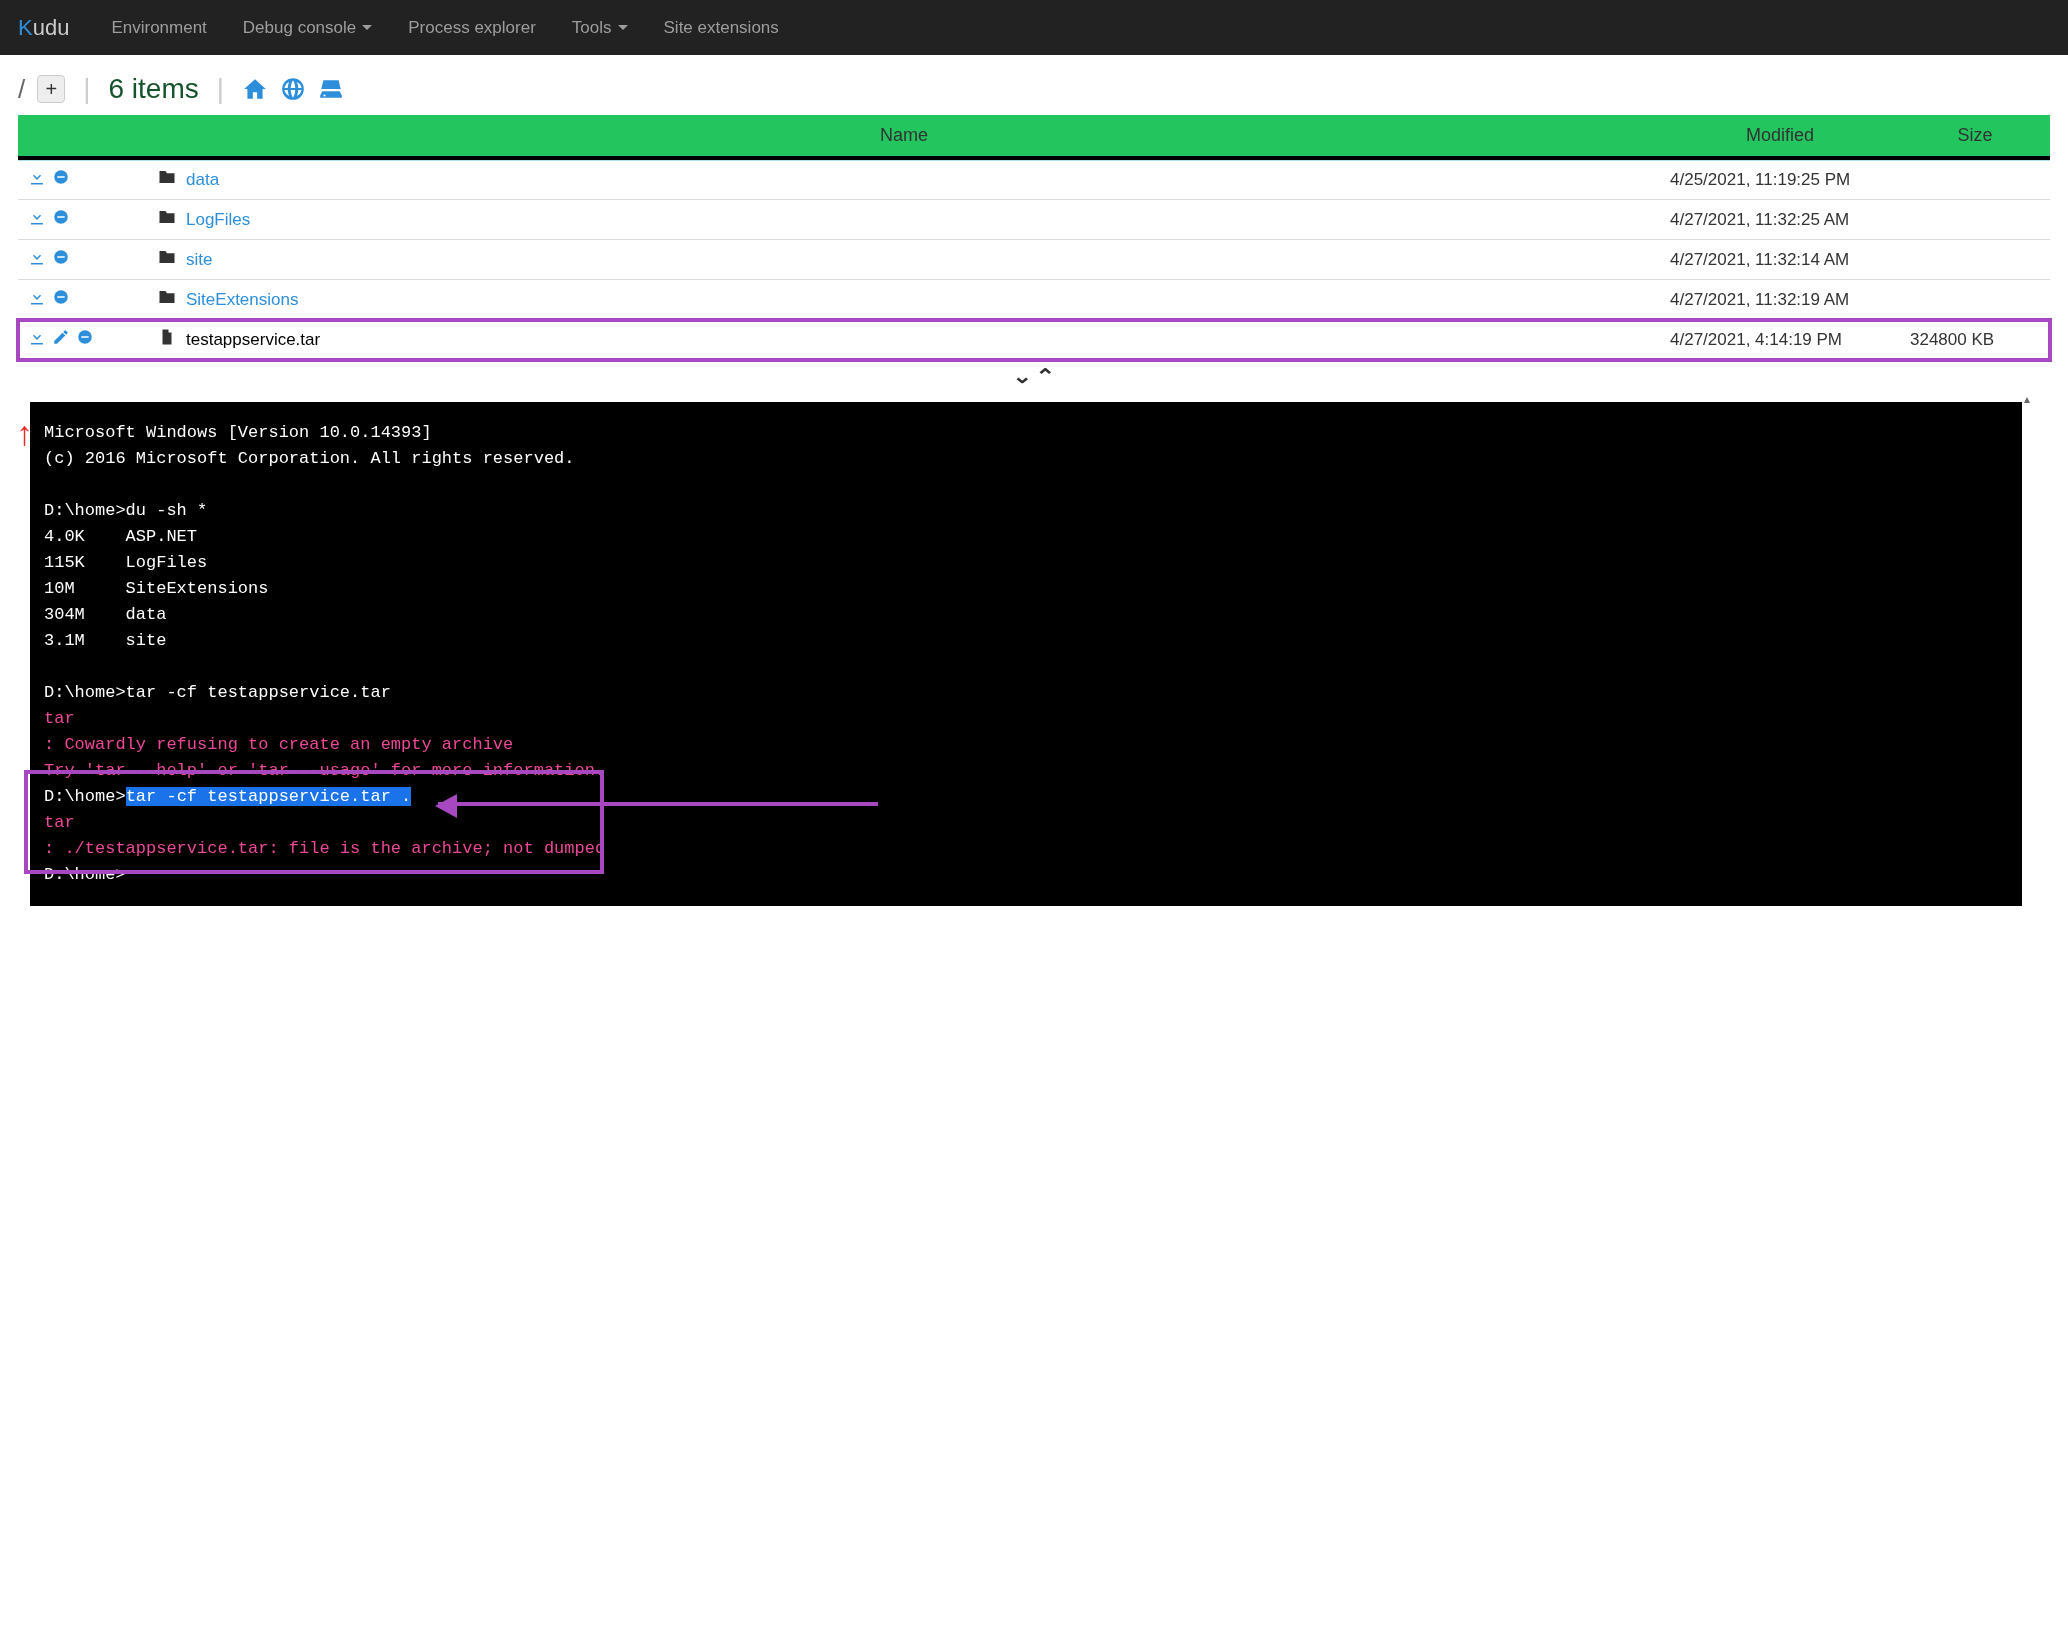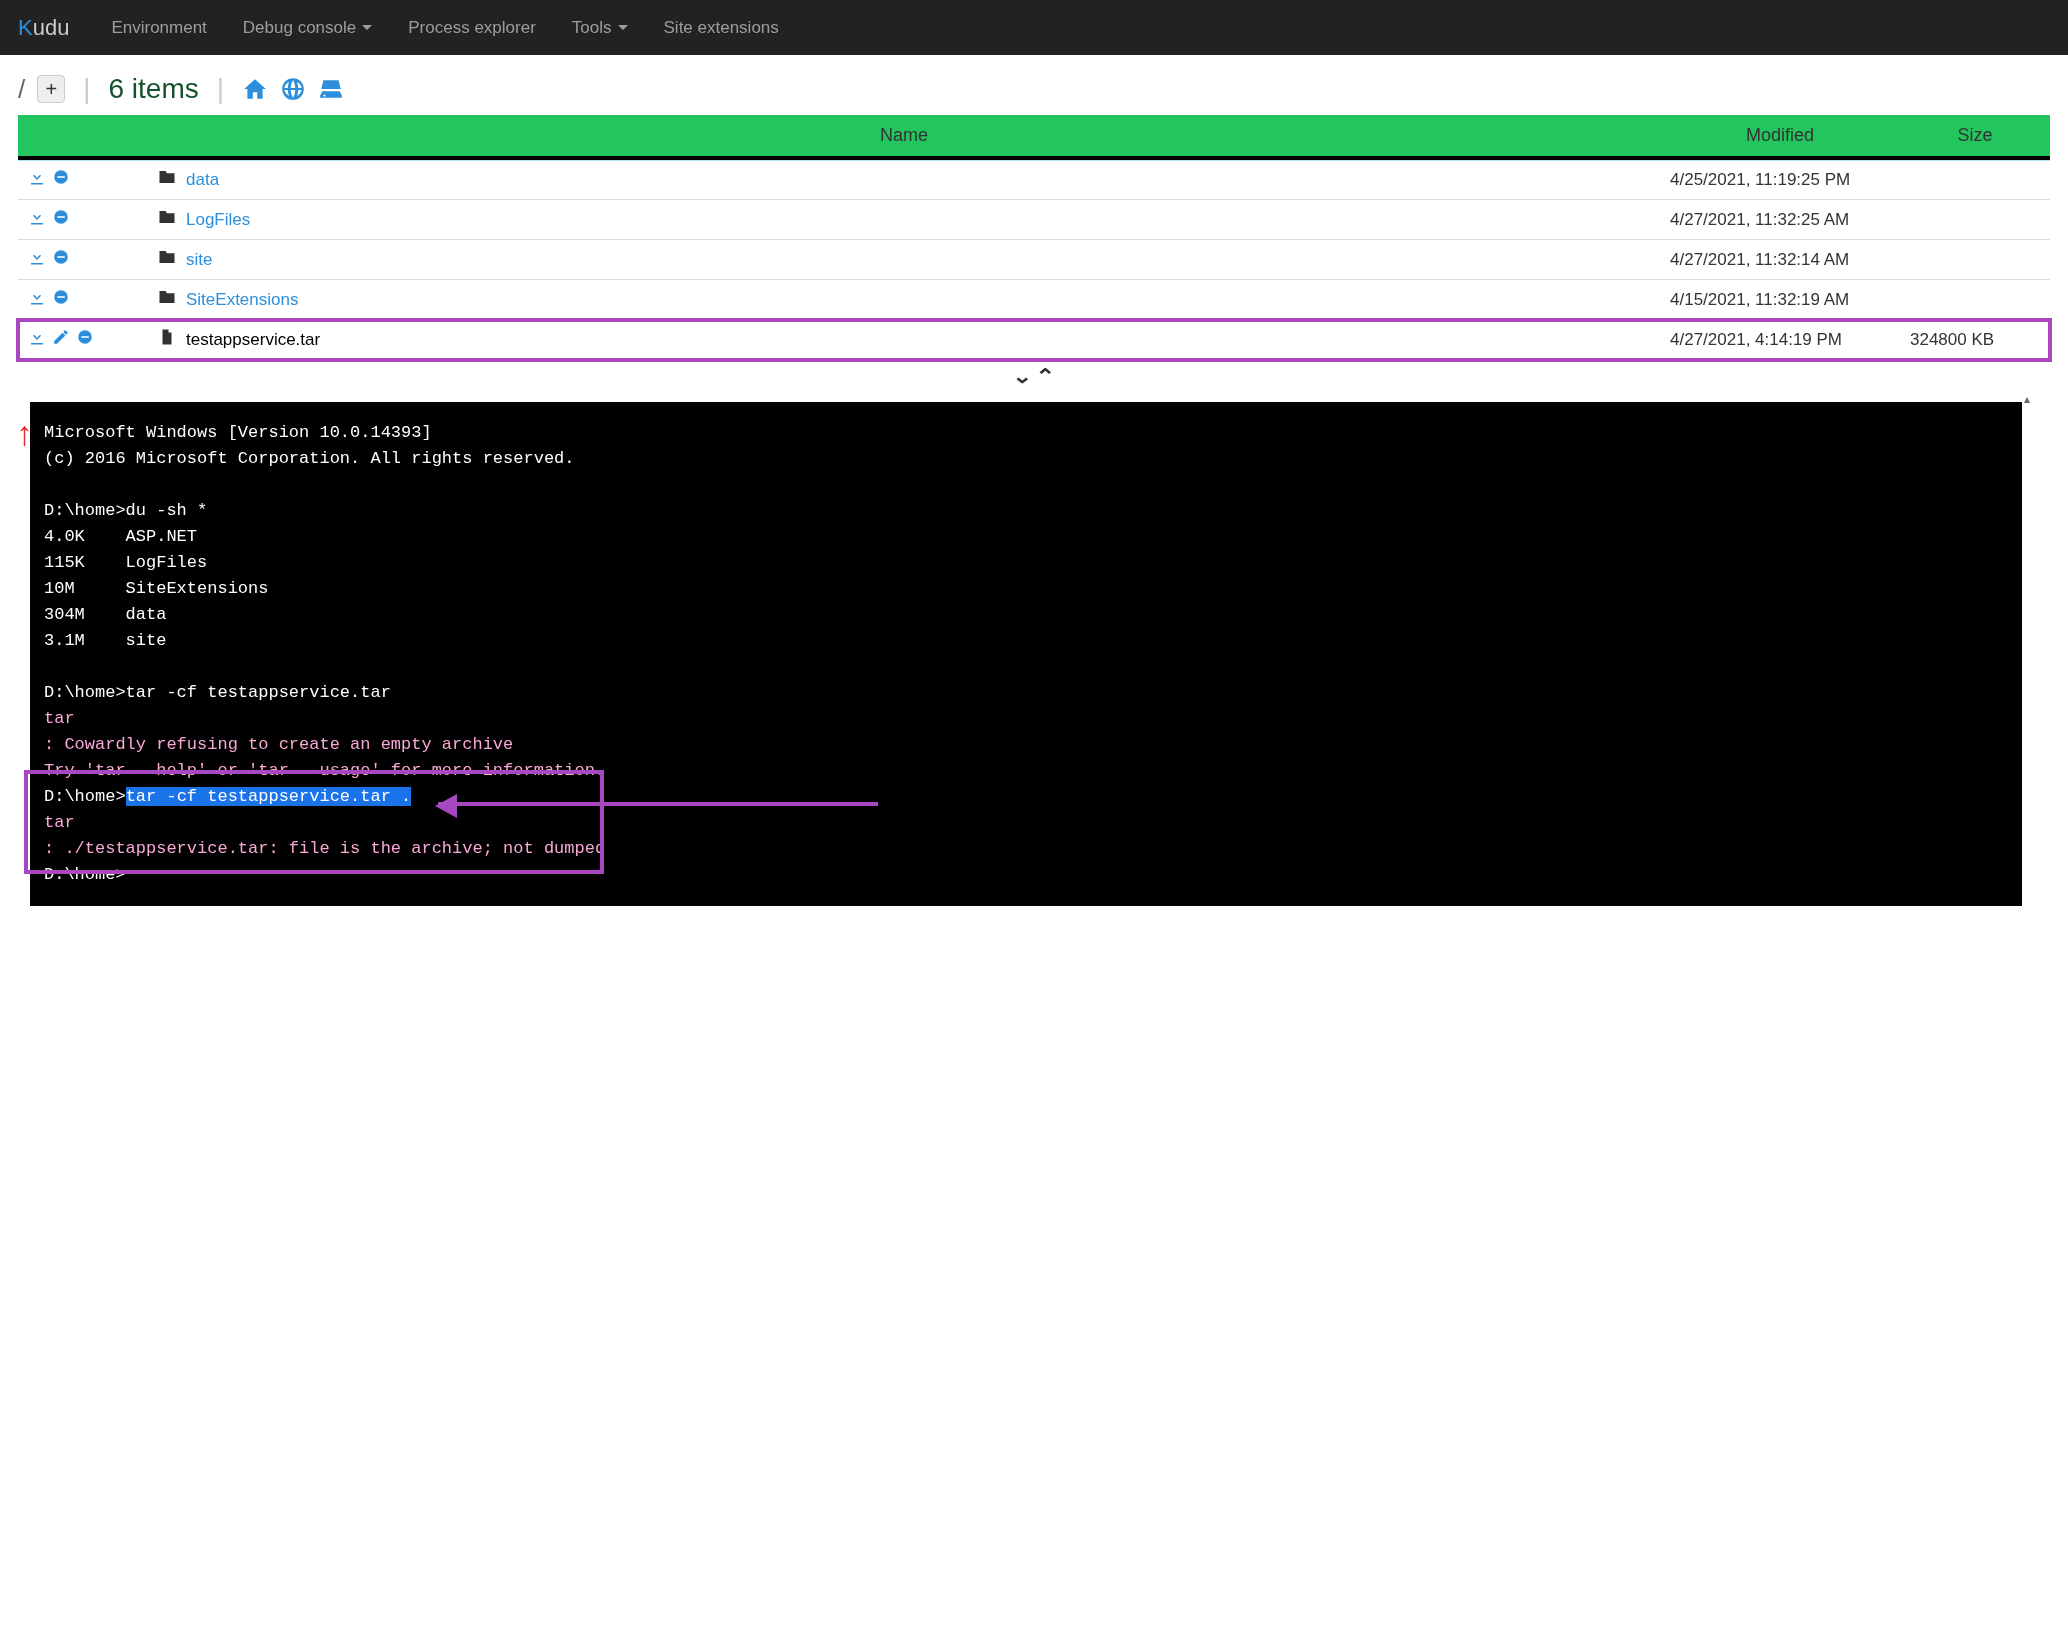--- a/index.html
+++ b/index.html
@@ -48,21 +48,21 @@
 
   
   .collapse-toggle { text-align:center; font-size:20px; font-weight:bold; color:#333; padding:4px; }
   .chev { display:inline-block; transform:scaleX(1.2); }
 
   
   .console-wrap { margin:0 30px; position:relative; padding-top:10px; }
   .console { background:#000; color:#fff; font-family:Consolas,"Courier New",monospace; font-size:17px; line-height:26px; padding:18px 14px; white-space:pre; min-height:460px; overflow:auto; position:relative; }
   .console-sb { position:absolute; right:0; top:0; width:16px; height:100%; background:#fff; }
   .console-sb::before { content:"▴"; position:absolute; top:0; left:2px; font-size:12px; color:#666; }
-  .err { color:#f9a8d4; }
+  .err { color:#ec4899; }
   .cmd-sel { background:#1a73e8; color:#fff; }
 
   
   .annot-box { position:absolute; border:4px solid #a848c0; pointer-events:none; }
   .annot-arrow { position:absolute; height:0; border-top:4px solid #a848c0; pointer-events:none; }
   .annot-arrow::before { content:""; position:absolute; left:-3px; top:-12px; width:0; height:0; border-top:12px solid transparent;border-bottom:12px solid transparent; border-right:22px solid #a848c0; }
 </style>
 </head>
 <body>
 
@@ -206,21 +206,21 @@
             </div>
           </td>
           <td>
             <div class="filename-cell">
               <span><svg viewBox="0 0 24 24">
                   <path d="M10 4H2v16h20V7H12l-2-3z"></path>
                 </svg></span>
               <span class="filename-link">SiteExtensions</span>
             </div>
           </td>
-          <td>4/15/2021, 11:32:19 AM</td>
+          <td>4/27/2021, 11:32:19 AM</td>
           <td></td>
         </tr>
         <tr class="highlight-row">
           <td>
             <div class="row-actions">
               <span><svg viewBox="0 0 24 24">
                   <path d="M12 3v10l4-4 1.4 1.4L12 16l-5.4-5.6L8 9l4 4V3h0zM4 20h16v2H4z"></path>
                 </svg></span>
               <span><svg viewBox="0 0 24 24">
                   <path d="M3 17.25V21h3.75L17.8 9.94l-3.75-3.75L3 17.25zM20.7 7.04a1 1 0 000-1.41l-2.34-2.34a1 1 0 00-1.41 0L15 5.24l3.75 3.75 1.95-1.95z"></path>

